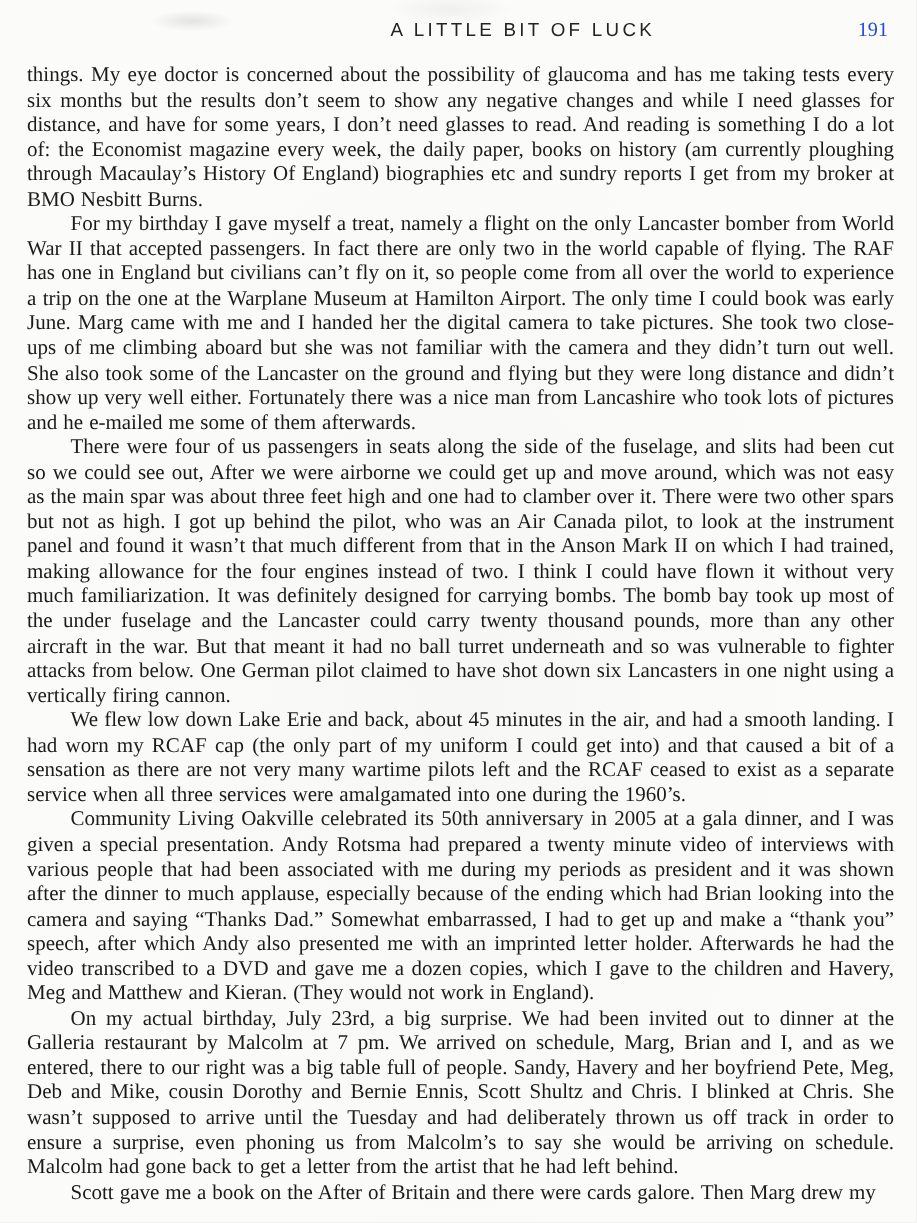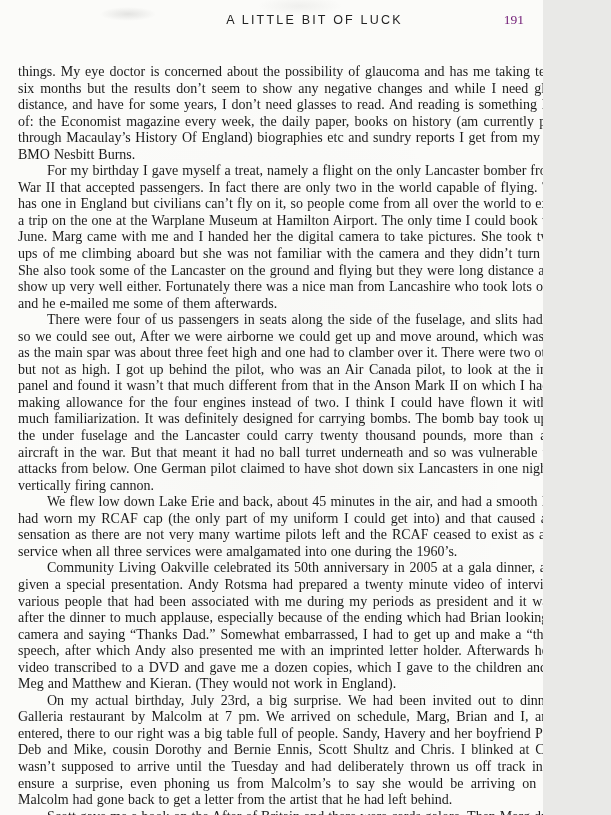--- a/index.html
+++ b/index.html
@@ -2,21 +2,21 @@
 <html><head>
 <meta charset="utf-8">
 <style>
   html, body {
     margin: 0;
     padding: 0;
     background: #e9e9e7;
   }
   .page {
     position: relative;
-    width: 543px;
+    width: 611px;
     height: 815px;
     background: #fbfbf9;
     overflow: hidden;
     box-sizing: border-box;
     font-family: "Liberation Serif", serif;
     color: #1b1b1b;
   }
   
   .page::before {
     content: "";
@@ -46,40 +46,39 @@
     letter-spacing: 2.2px;
     white-space: nowrap;
     color: #232323;
   }
   .page-number {
     position: absolute;
     right: 19px;
     top: 0;
     font-family: "Liberation Serif", serif;
     font-size: 13.5px;
-    color: #701a75;
+    color: #1d4ed8;
   }
   .page-body {
     position: absolute;
     top: 43px;
     left: 18px;
     width: 578px;
     font-size: 14px;
     line-height: 16.55px;
     text-align: justify;
     text-justify: inter-word;
     word-spacing: 0.5px;
   }
   .page-body p {
     margin: 0;
     text-indent: 29px;
   }
   .page-body p.continuation {
     text-indent: 0;
-    margin-top: 21px;
   }
 </style>
 </head>
 <body>
 
 <div class="page">
 
   <div class="page-header">
     <span class="running-title">A LITTLE BIT OF LUCK</span>
     <span class="page-number">191</span>

